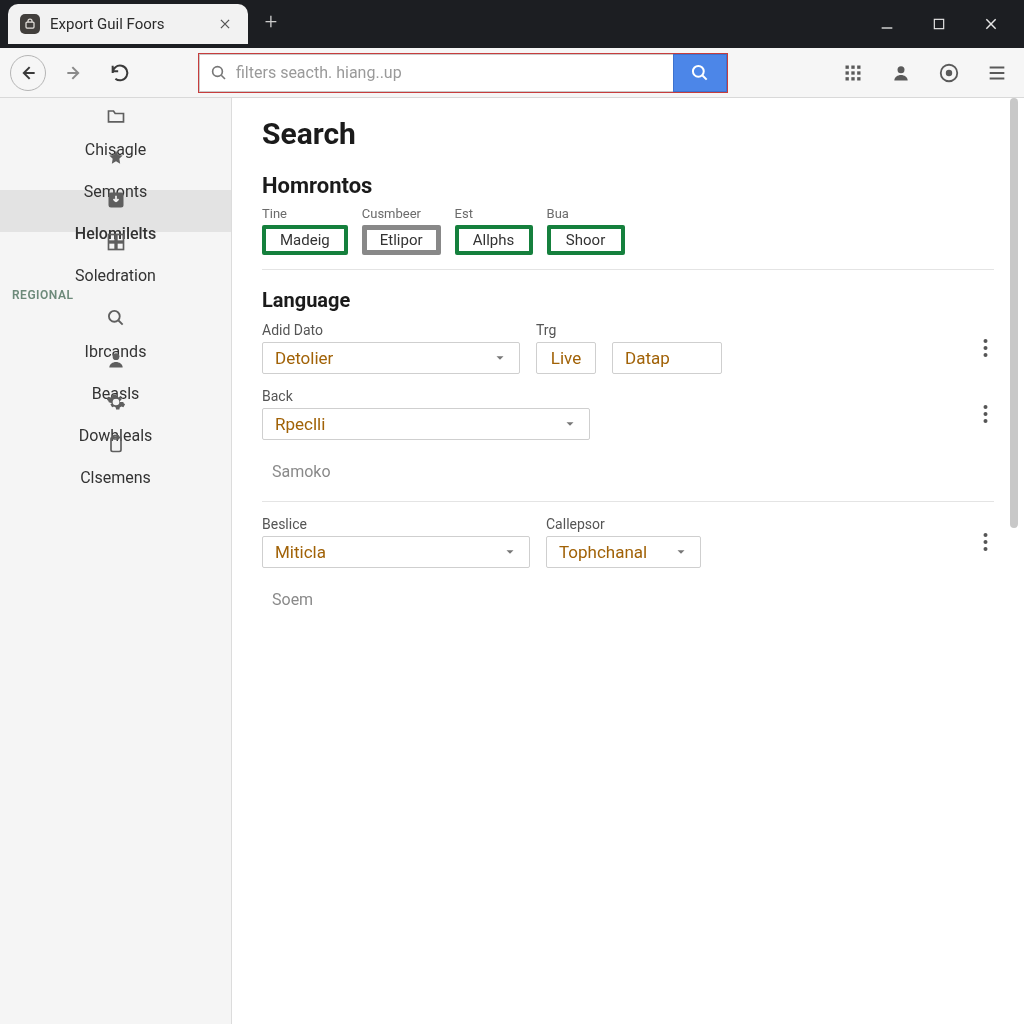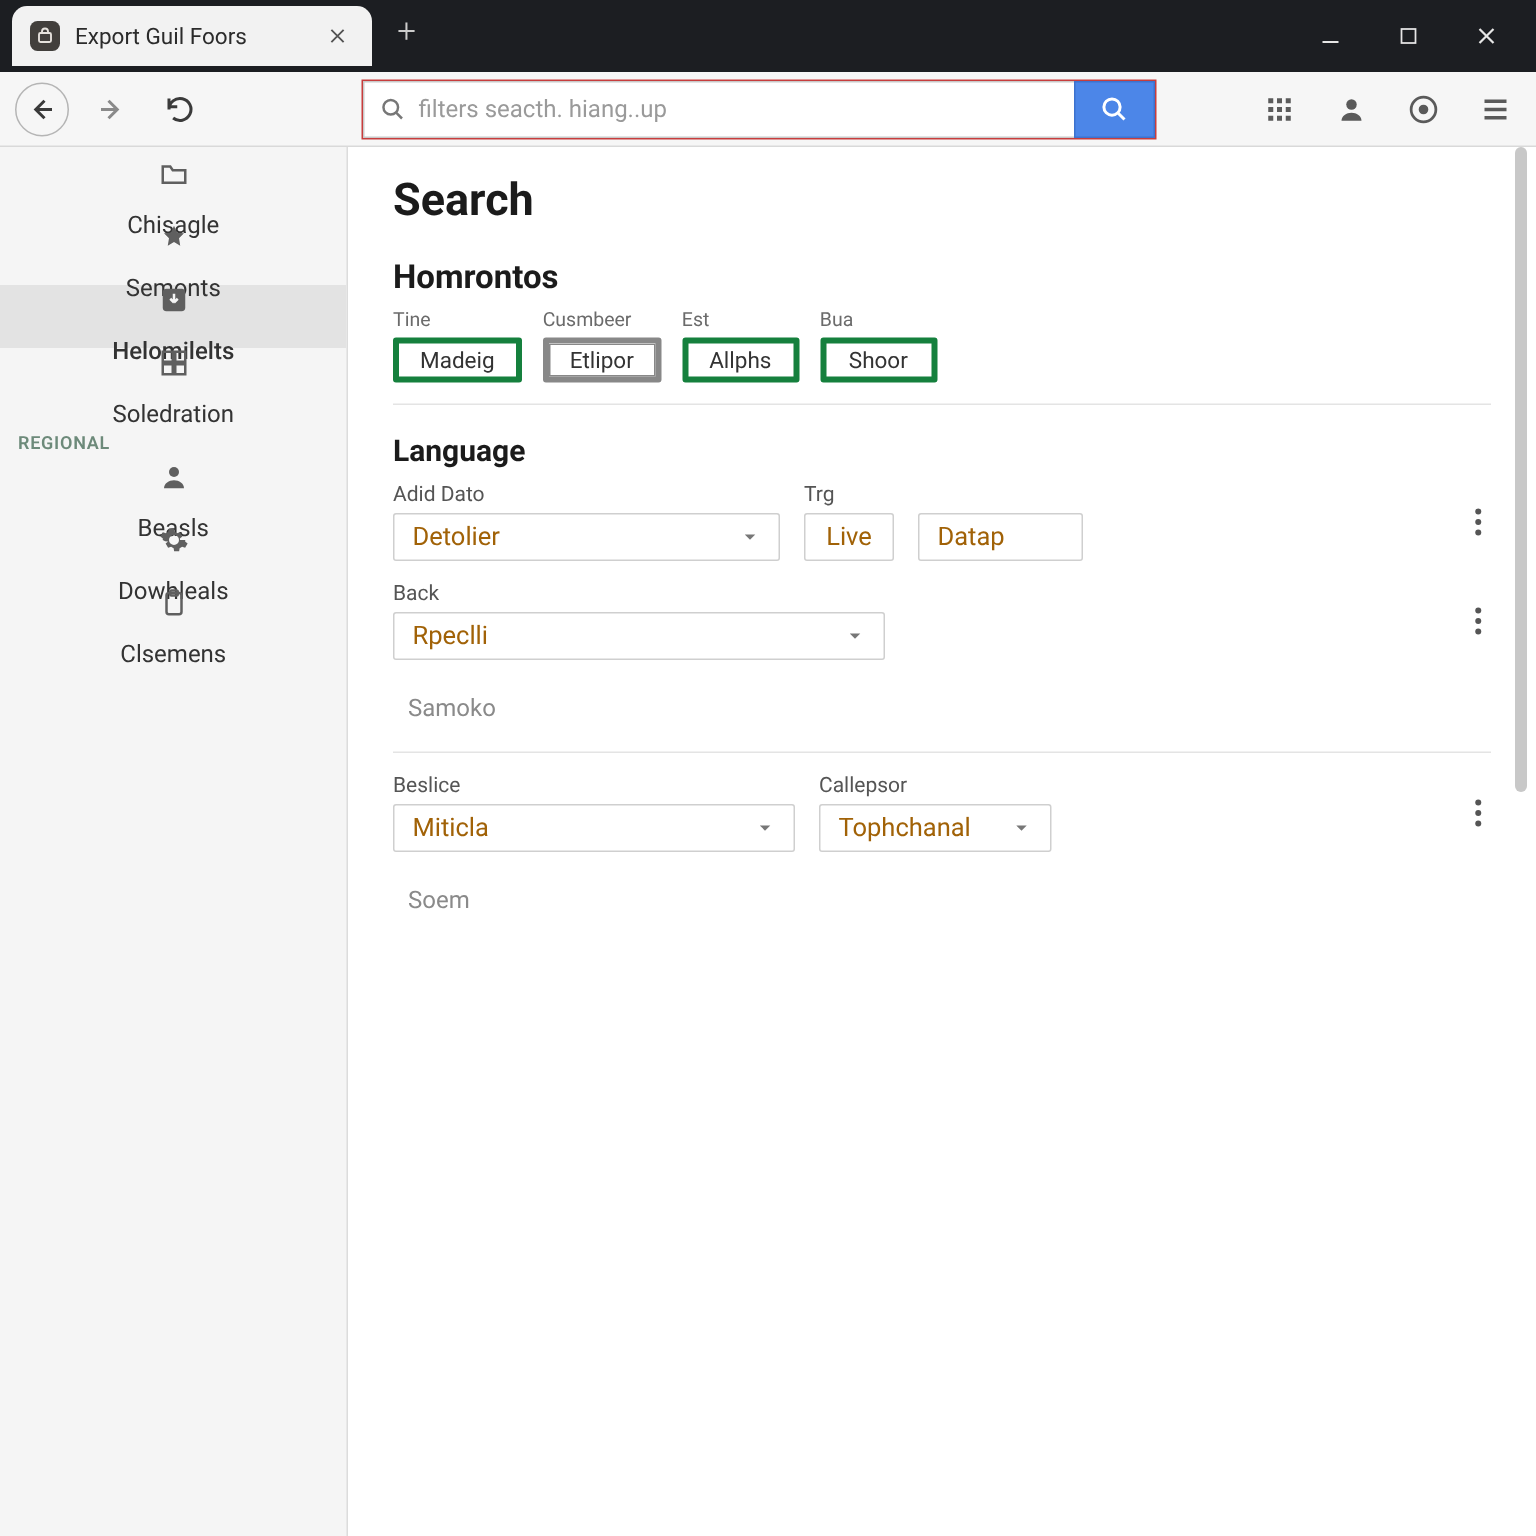--- a/index.html
+++ b/index.html
@@ -60,21 +60,21 @@
     gap: 10px;
   }
   .nav-btn {
     width: 36px; height: 36px; border-radius: 50%;
     display:flex; align-items:center; justify-content:center;
     color: #3a3a3a; cursor:pointer;
   }
   .nav-btn.back { border: 1.5px solid #b5b5b5; }
   .nav-btn.forward { color: #8a8a8a; }
   .addr-wrap {
-    margin-left: 94px;
+    margin-left: 51px;
     display: flex; align-items: flex-end;
     width: 528px; height: 38px;
     outline: 1px solid #c73d3d;
   }
   .addr-bar {
     flex: 1;
     height: 100%;
     border: 1px solid #c9c9c9;
     border-right: none;
     background: #fff;
@@ -322,20 +322,29 @@
               <rect x="13" y="13" width="8" height="8"></rect>
             </svg>
           </span>
           <span>Soledration</span>
         </div>
       </div>
     <div class="side-title">REGIONAL</div>
     <div id="side-bottom">
         <div class="side-item">
           <span class="sicon">
+            <svg width="20" height="20" viewBox="0 0 24 24" fill="none" stroke="currentColor" stroke-width="2.2">
+              <circle cx="10" cy="10" r="6.5"></circle>
+              <path d="M20 20l-5-5"></path>
+            </svg>
+          </span>
+          <span>Ibrcands</span>
+        </div>
+        <div class="side-item">
+          <span class="sicon">
             <svg width="20" height="20" viewBox="0 0 24 24" fill="currentColor">
               <circle cx="12" cy="8" r="4"></circle>
               <path d="M4 21c0-4 4-6.5 8-6.5s8 2.5 8 6.5z"></path>
             </svg>
           </span>
           <span>Beasls</span>
         </div>
         <div class="side-item">
           <span class="sicon">
             <svg width="20" height="20" viewBox="0 0 24 24" fill="currentColor">

